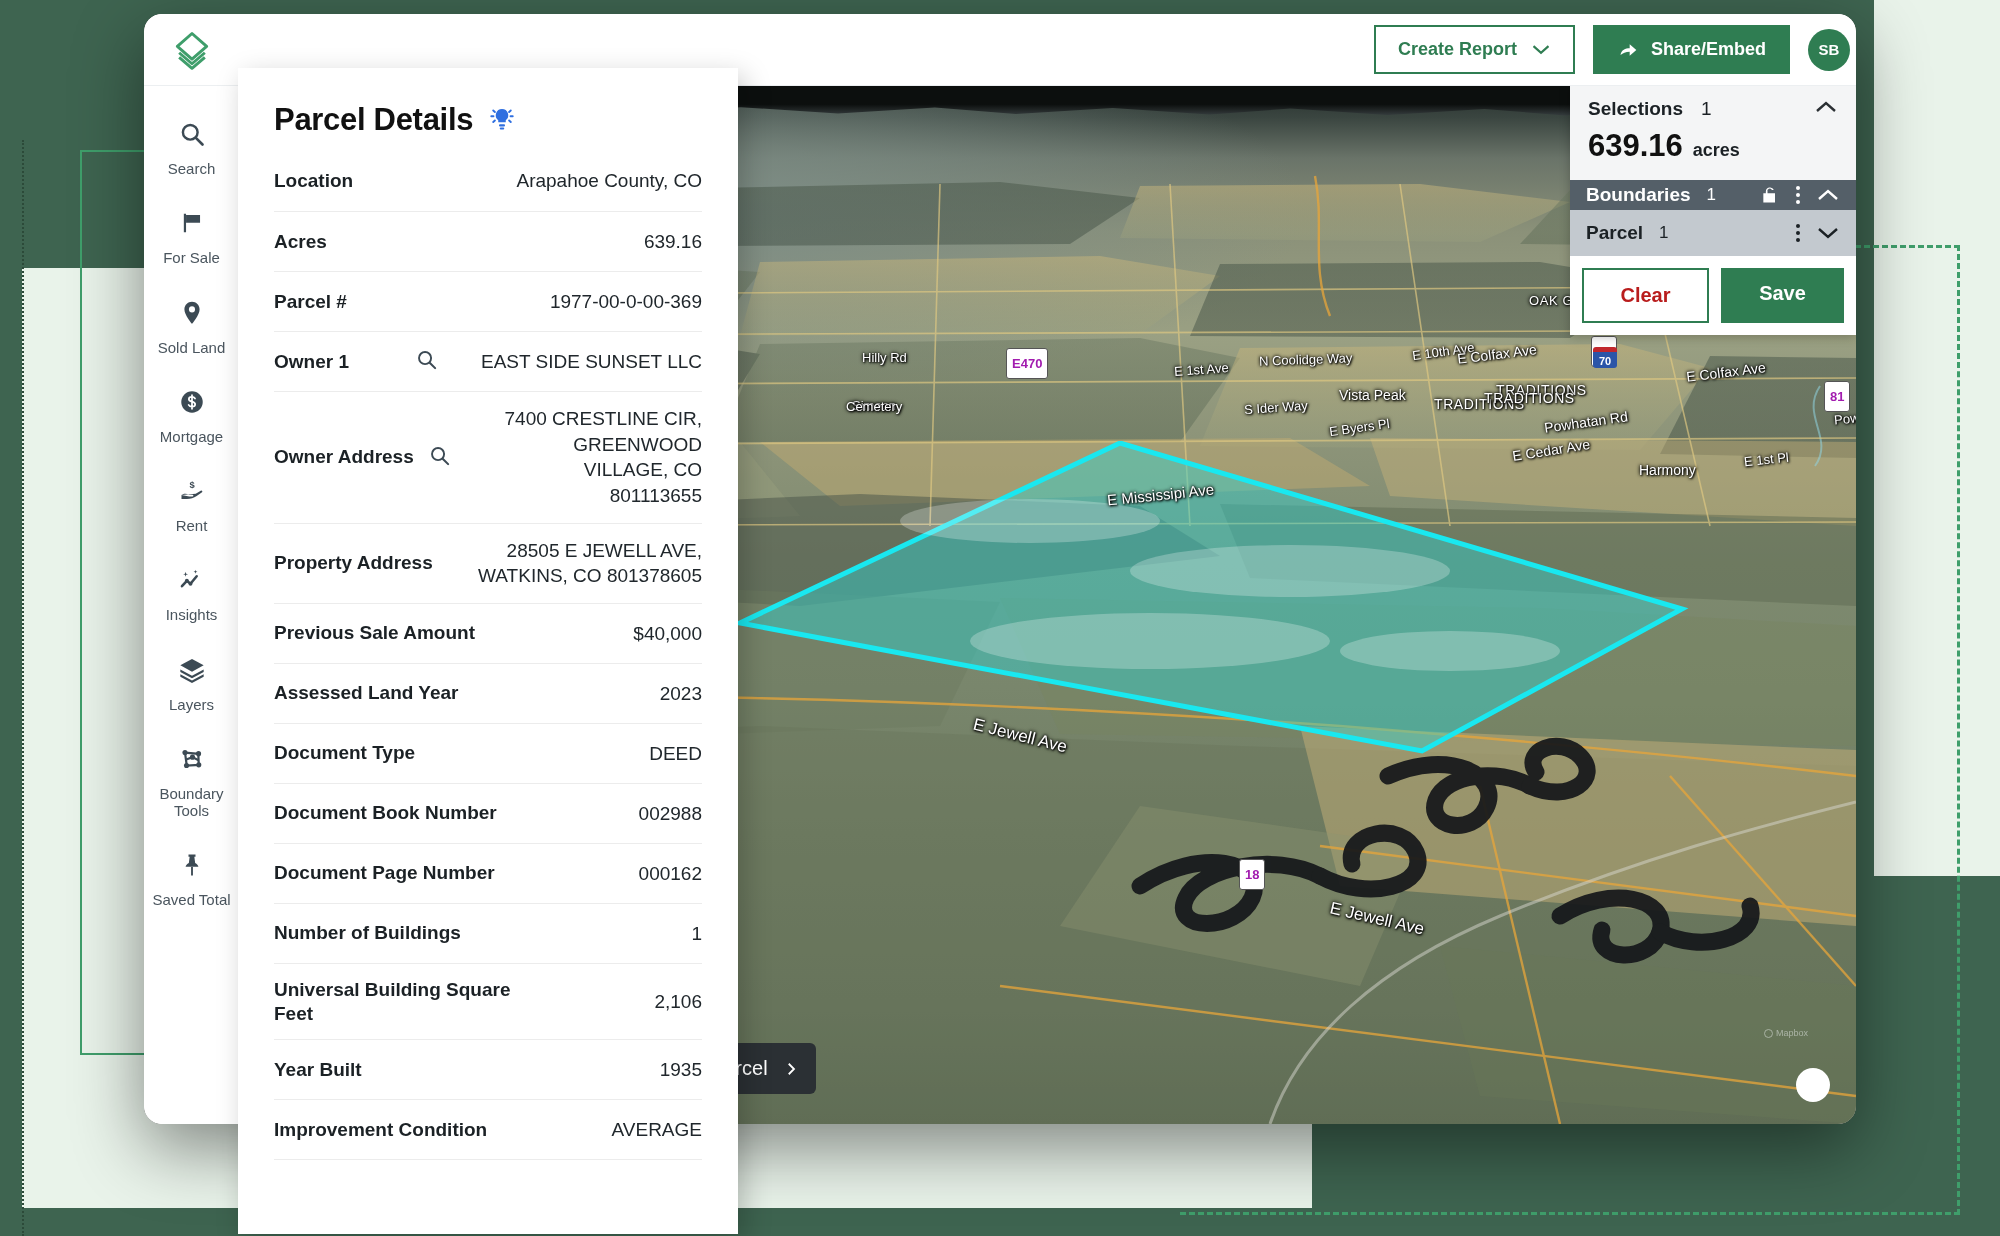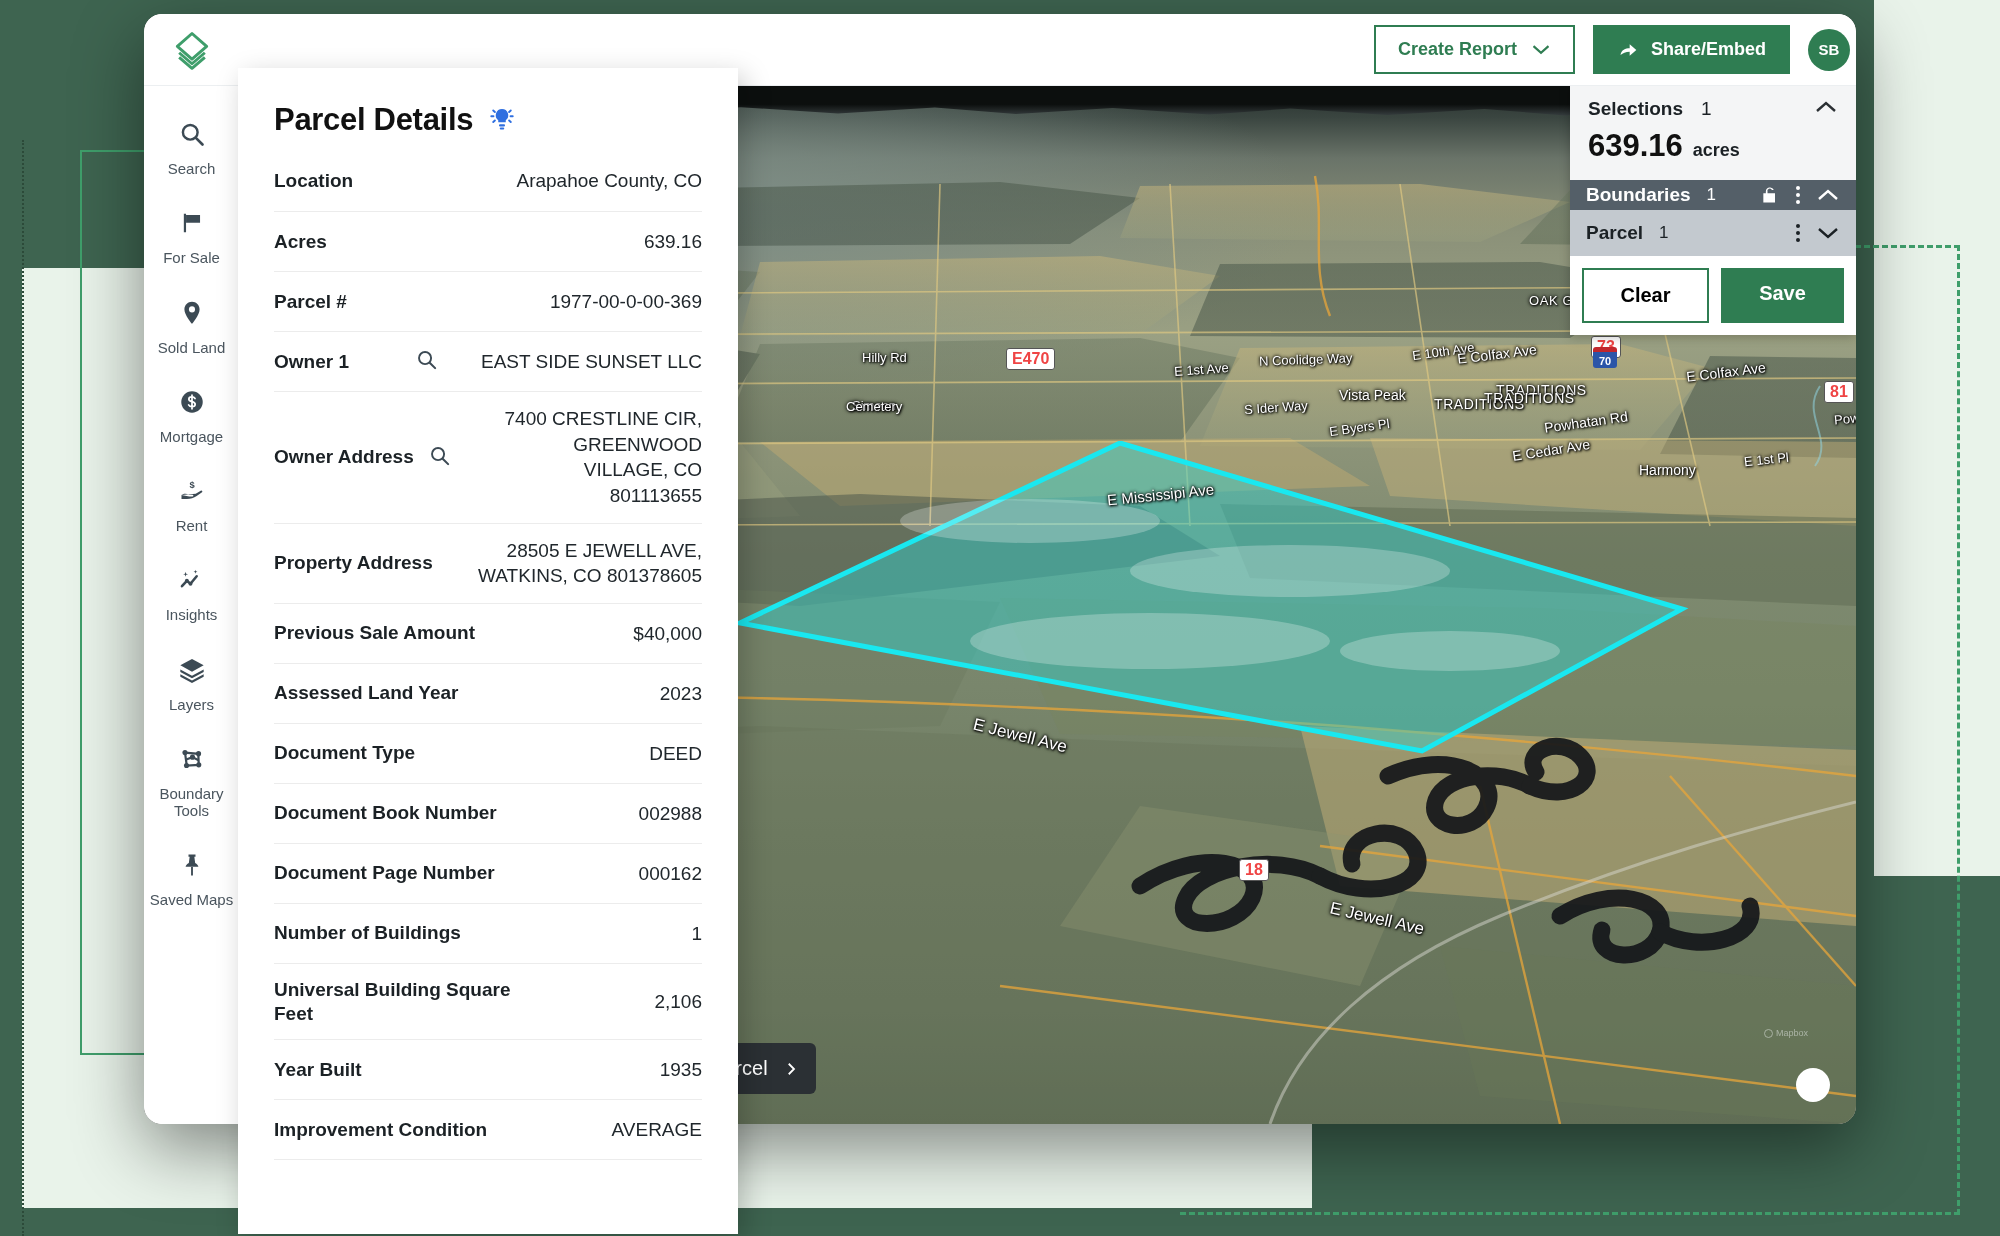--- a/index.html
+++ b/index.html
@@ -147,24 +147,24 @@
       65% 49%,60% 62%,54% 48%,48% 61%,43% 47%,37% 60%,31% 46%,25% 60%,19% 48%,13% 62%,7% 50%,0 64%);
   }
 
   .map-label {
     position: absolute; color: #fff; font-size: 13px;
     text-shadow: 0 0 3px #000, 0 0 4px #000, 1px 1px 2px #000;
     white-space: nowrap; pointer-events: none;
   }
   .map-label.caps { letter-spacing: .6px; }
   .hwy-shield {
-    position: absolute; background: #fff; color: #ef4444;
-    font-size: 16px; font-weight: bold;
+    position: absolute; background: #fff; color: #a21caf;
+    font-size: 13px; font-weight: bold;
     border: 1px solid #555; border-radius: 3px;
-    padding: 1px 5px; white-space: nowrap;
+    padding: 7px 5px; white-space: nowrap;
   }
   .hwy-interstate {
     position: absolute; background: #2b55a8; color: #fff;
     font-size: 11px; font-weight: bold; border-radius: 3px;
     padding: 3px 6px 1px; border-top: 5px solid #c1272d;
   }
 
   
   .parcel-poly {
     position: absolute; left: 490px; top: 355px;
@@ -243,21 +243,21 @@
   }
   .sel-parcel .t { font-size: 19px; font-weight: bold; }
   .sel-parcel .c { font-size: 17px; }
   .sel-actions {
     background: #fff; padding: 12px; display: flex; gap: 12px;
   }
   .sel-btn {
     flex: 1; text-align: center; padding: 14px 0;
     font-size: 20px; font-weight: bold; cursor: pointer;
   }
-  .sel-btn.clear { border: 2px solid #2f7d52; color: #000000; background: #fff; }
+  .sel-btn.clear { border: 2px solid #2f7d52; color: #b91c1c; background: #fff; }
   .sel-btn.save { background: #2f7d52; color: #fff; }
   .kebab { display: flex; flex-direction: column; gap: 3px; cursor: pointer; }
   .kebab i { width: 4px; height: 4px; border-radius: 50%; background: currentColor; display:block; }
 
   
   .details {
     position: absolute; left: 238px; top: 68px;
     width: 500px; height: 1166px;
     background: #fff;
     box-shadow: 6px 8px 26px rgba(0,0,0,.22);
@@ -638,21 +638,21 @@
               <circle cx="7.3" cy="17.6" r="2.2" fill="currentColor"></circle>
               <circle cx="12.4" cy="10.4" r="2.2" fill="currentColor"></circle>
             </svg></span>
           <span class="rail-label">Boundary Tools</span>
         </div>
         <div class="rail-item">
           <span class="rail-icon"><svg width="28" height="28" viewBox="0 0 24 24">
               <path d="M9 3h6v2h-1l.7 5.2c1.6.8 2.6 2.1 2.8 3.3H6.5c.2-1.2 1.2-2.5 2.8-3.3L10 5H9z" fill="currentColor"></path>
               <path d="M11.2 13.8h1.6V21h-1.6z" fill="currentColor"></path>
             </svg></span>
-          <span class="rail-label">Saved Maps</span>
+          <span class="rail-label">Saved Total</span>
         </div>
       </div>
 
 </div>
 </div>
 
 <div class="details">
   <div class="details-head">
     <span class="details-title">Parcel Details</span>
     <svg width="30" height="30" viewBox="0 0 24 24">

